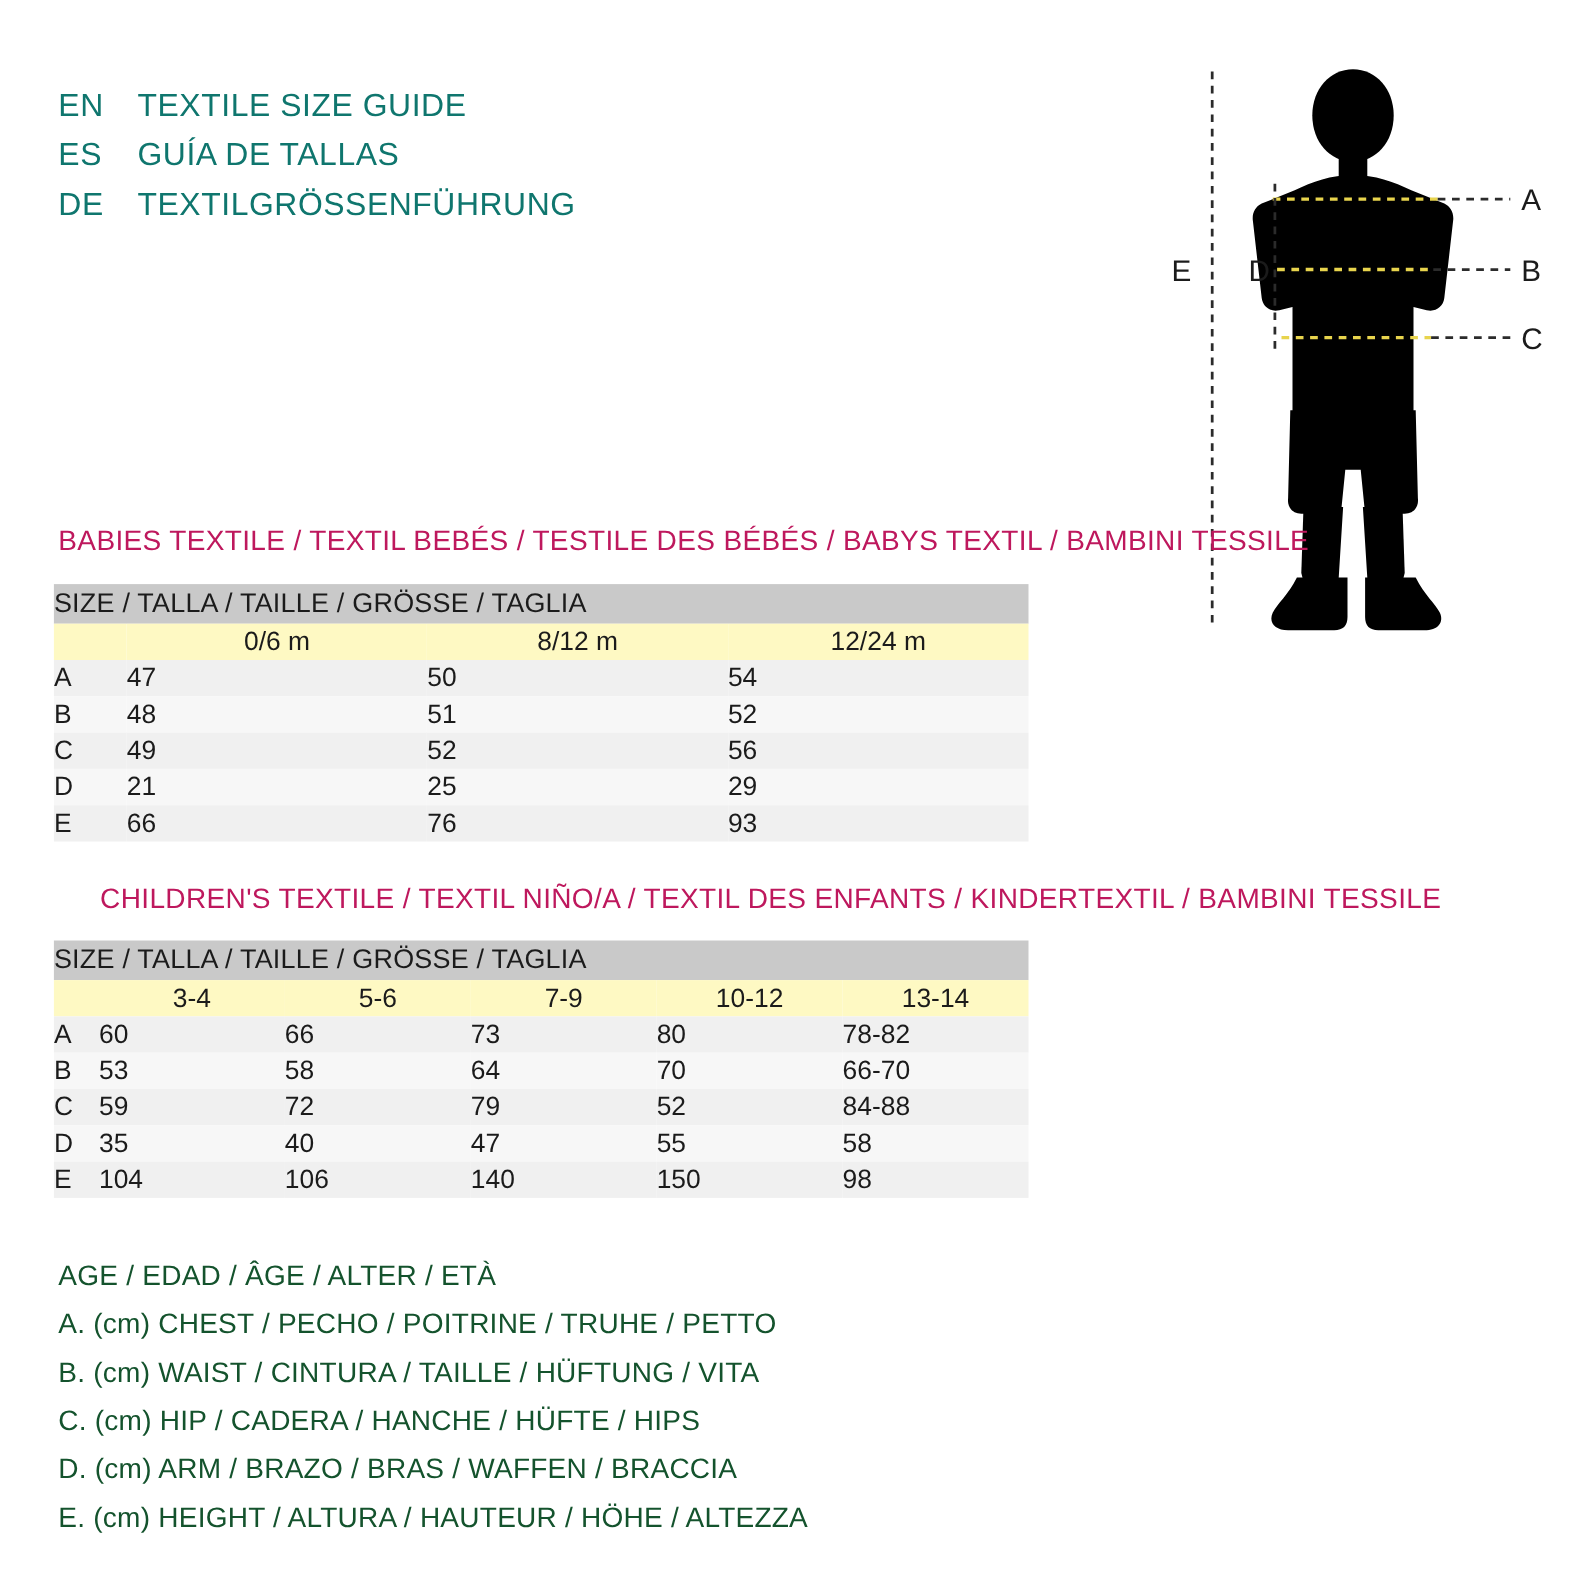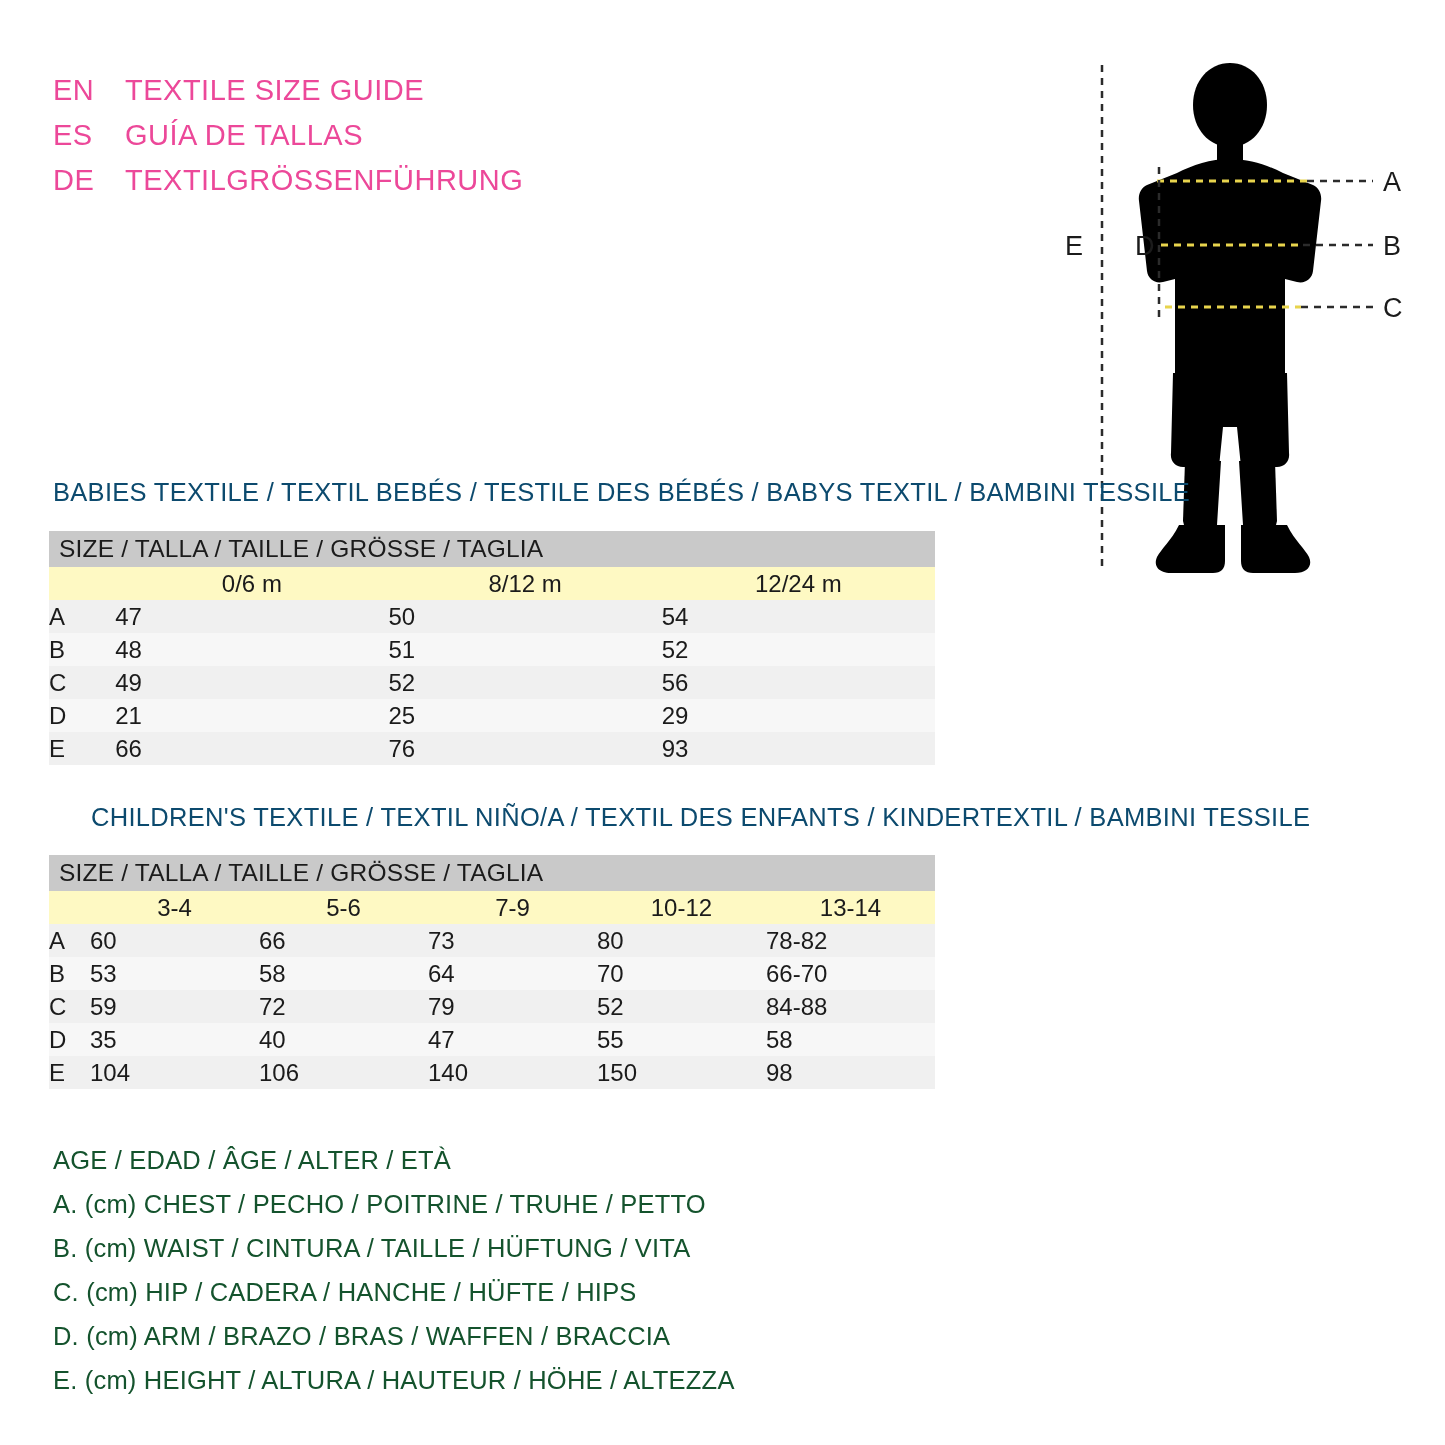--- a/index.html
+++ b/index.html
@@ -24,25 +24,25 @@
 
   
   .lang-block {
     position: absolute;
     left: 53px;
     top: 68px;
     width: 700px;
   }
   .lang-row {
     display: flex;
-    align-items: center;
+    align-items: flex-end;
     height: 45px;
     font-size: 29px;
     letter-spacing: 0.5px;
-    color: #ec4899;
+    color: #0f766e;
   }
   .lang-code {
     width: 72px;
     flex: 0 0 72px;
   }
   .lang-text {
     flex: 1 1 auto;
   }
 
   
@@ -55,21 +55,21 @@
   }
   .figure svg {
     display: block;
   }
 
   
   .section-title {
     position: absolute;
     font-size: 25.5px;
     letter-spacing: 0.3px;
-    color: #0c4a6e;
+    color: #be185d;
     white-space: nowrap;
   }
   #babies-title { left: 53px; top: 478px; }
   #children-title { left: 53px; top: 803px; margin-left: 38px; }
 
   
   .sizetable {
     position: absolute;
     border-collapse: collapse;
     font-size: 24px;
@@ -82,21 +82,20 @@
     padding: 0;
     margin: 0;
     font-weight: normal;
     text-align: left;
     height: 33px;
     vertical-align: middle;
   }
   .head-row th {
     background: #c9c9c9;
     font-size: 24.5px;
-    padding-left: 10px;
     height: 36px;
     letter-spacing: 0.2px;
   }
   .sub-row td {
     background: #fef9c3;
     height: 33px;
   }
   .zebra-a td { background: #f0f0f0; }
   .zebra-b td { background: #f7f7f7; }
 

